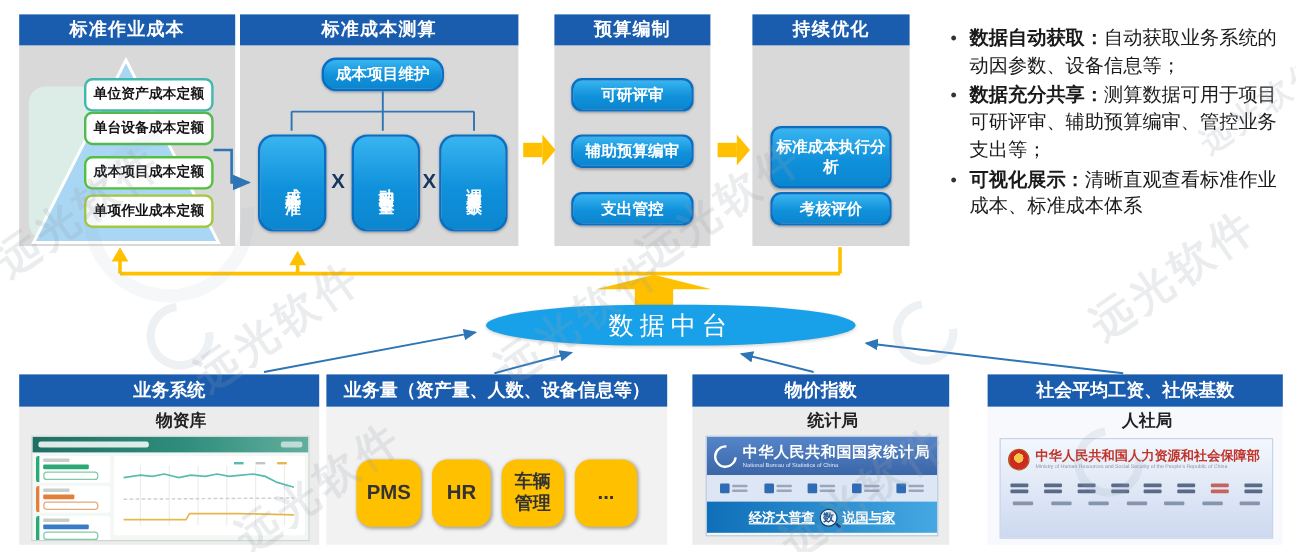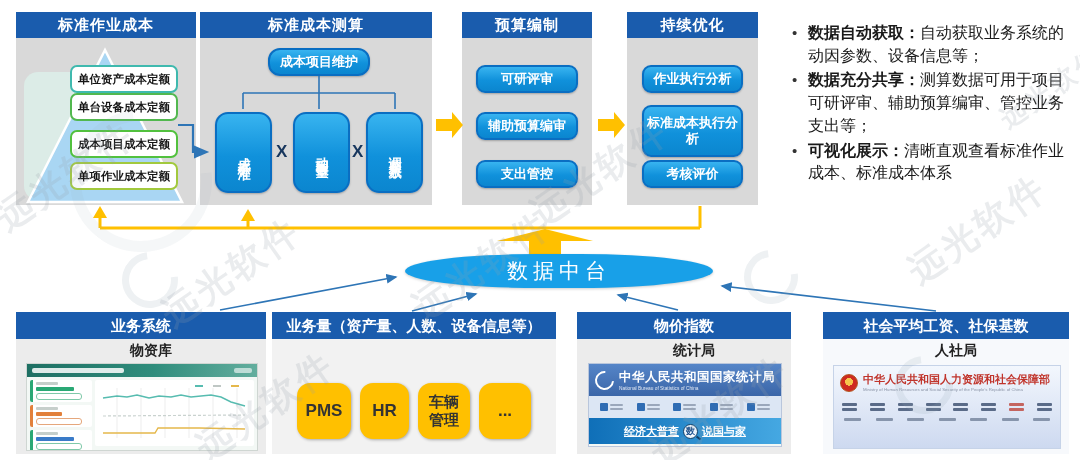--- a/index.html
+++ b/index.html
@@ -137,21 +137,20 @@
     <div class="col-body">
       <div class="box-blue" style="left:14px;top:27px;width:102px;height:28px">可研评审</div>
       <div class="box-blue" style="left:14px;top:74px;width:102px;height:28px">辅助预算编审</div>
       <div class="box-blue" style="left:14px;top:122px;width:102px;height:28px">支出管控</div>
     </div>
   </div>
 
   <div class="col" style="left:627px;top:12px;width:131px;height:193px">
     <div class="col-head">持续优化</div>
     <div class="col-body">
-      <div class="box-blue" style="left:15px;top:27px;width:101px;height:28px">作业执行分析</div>
       <div class="box-blue" style="left:15px;top:67px;width:101px;height:52px">标准成本执行分析</div>
       <div class="box-blue" style="left:15px;top:122px;width:101px;height:28px">考核评价</div>
     </div>
   </div>
 
   <div class="bullets">
     <div class="bl"><b>数据自动获取：</b><span>自动获取业务系统的动因参数、设备信息等；</span></div>
     <div class="bl"><b>数据充分共享：</b><span>测算数据可用于项目可研评审、辅助预算编审、管控业务支出等；</span></div>
     <div class="bl"><b>可视化展示：</b><span>清晰直观查看标准作业成本、标准成本体系</span></div>
   </div>

